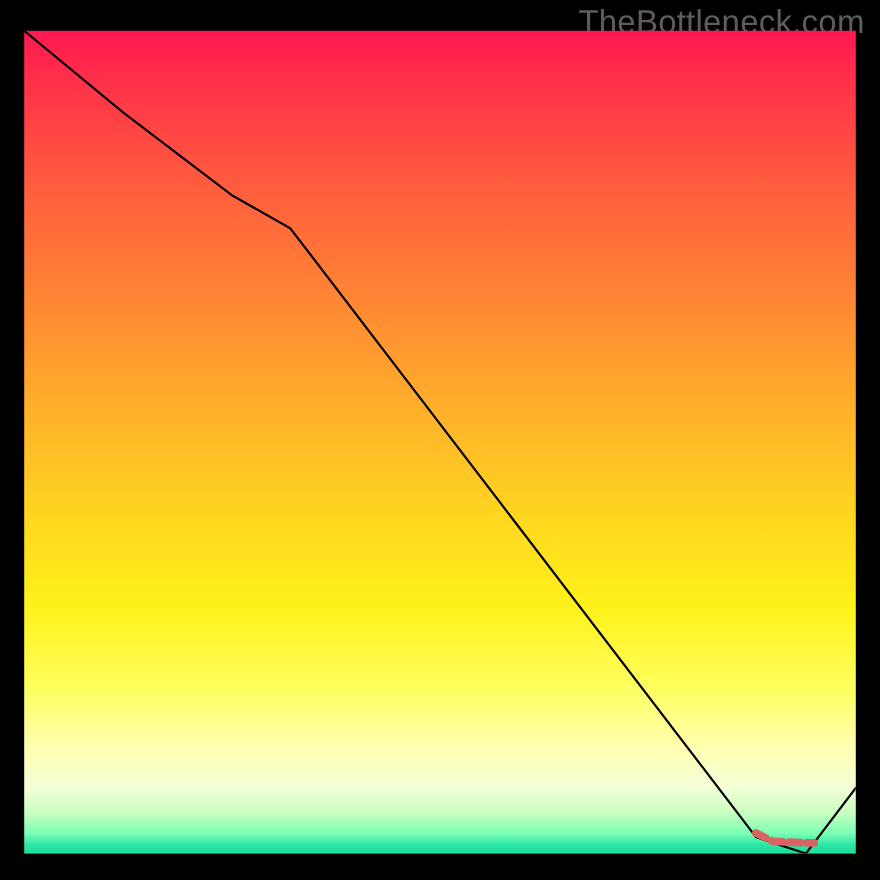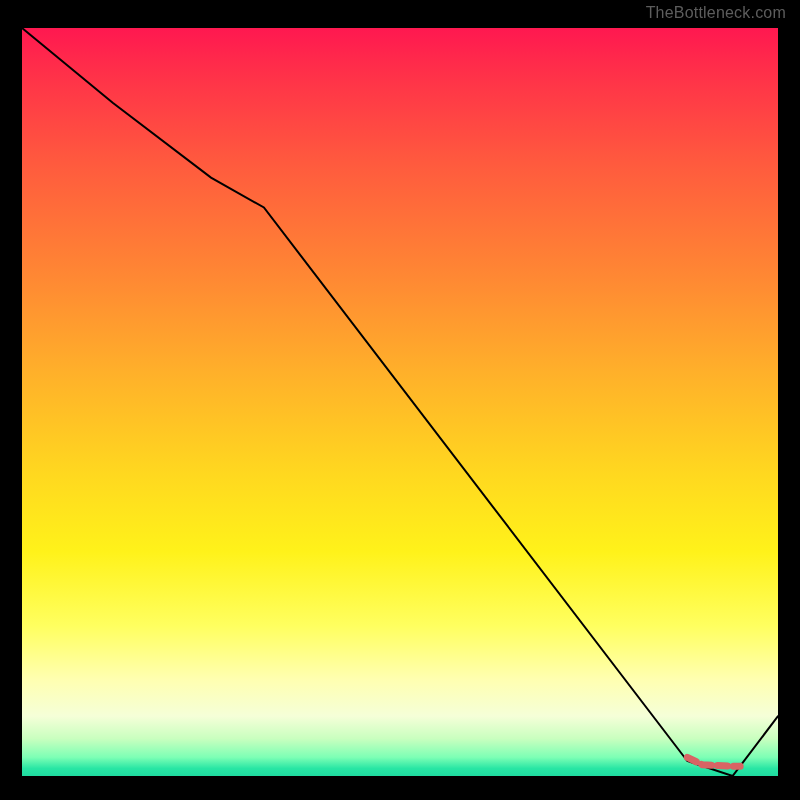--- a/index.html
+++ b/index.html
@@ -8,21 +8,21 @@
     position: relative;
     width: 800px;
     height: 800px;
     background: #000;
   }
   .watermark {
     position: absolute;
     top: 4px;
     right: 14px;
     font-family: Arial, Helvetica, sans-serif;
-    font-size: 16px;
+    font-size: 30px;
     font-weight: 500;
     color: #5d5d5d;
     letter-spacing: 0.2px;
   }
   .plot-area {
     position: absolute;
     left: 22px;
     top: 28px;
     width: 756px;
     height: 748px;

